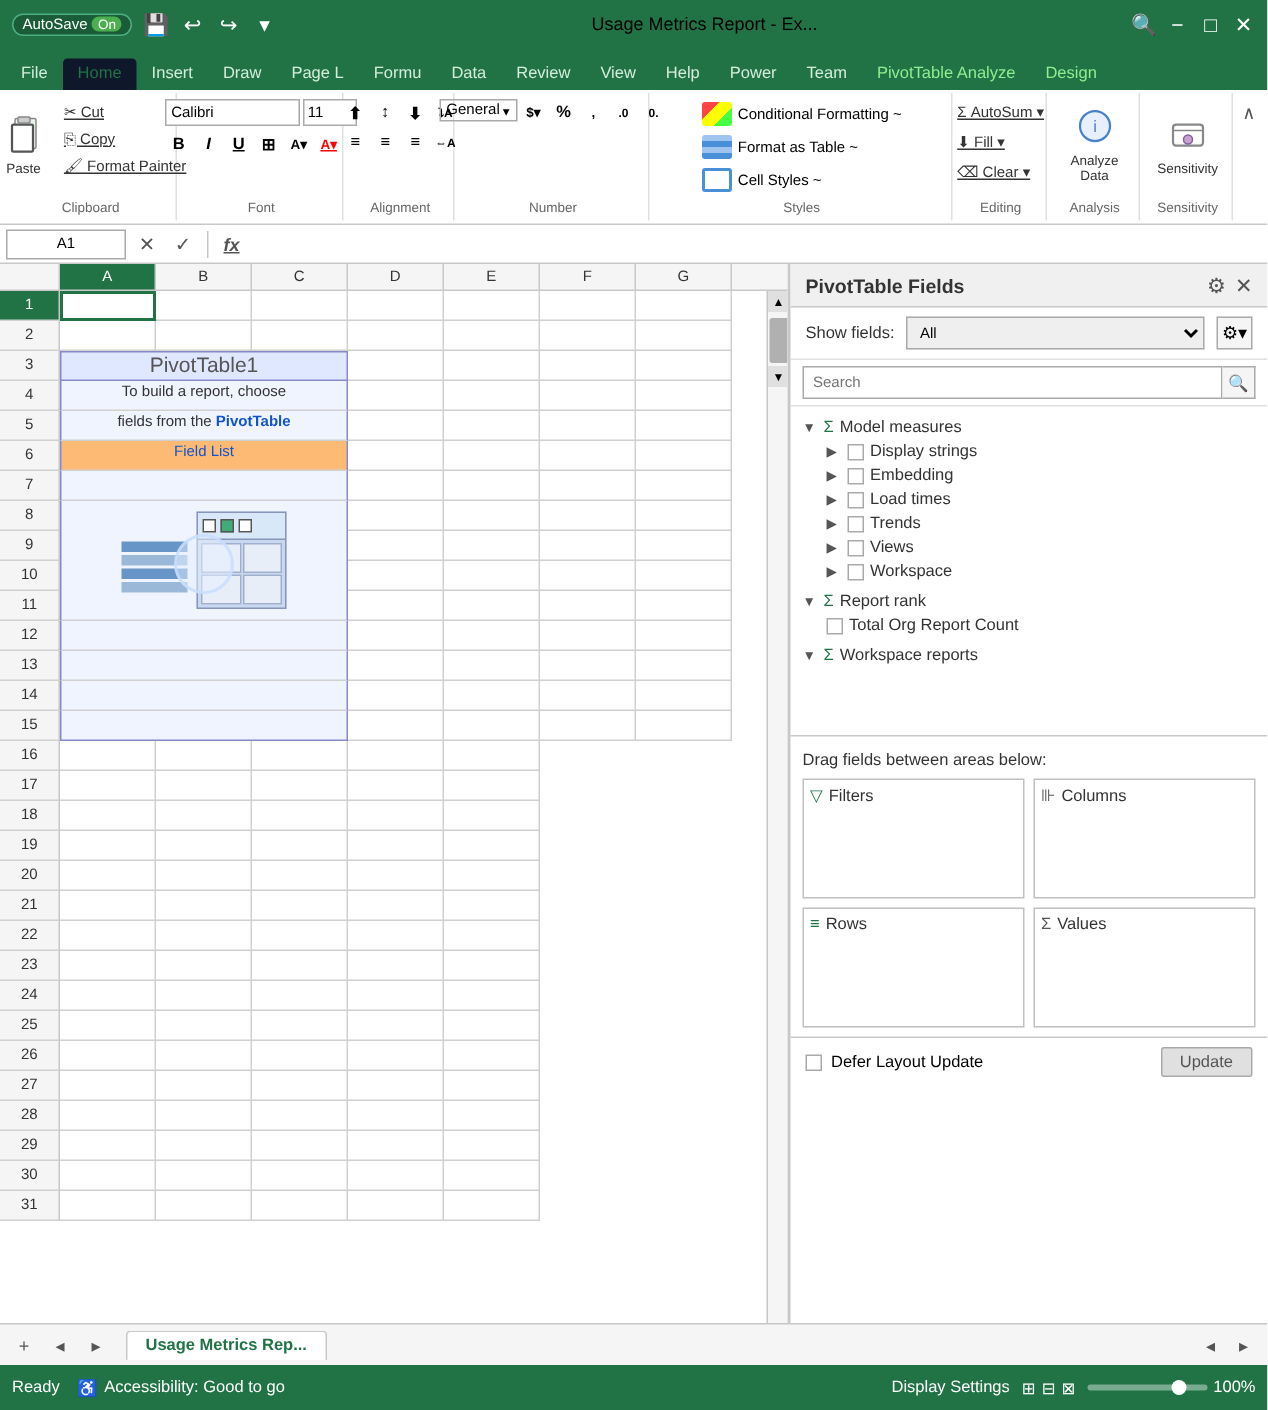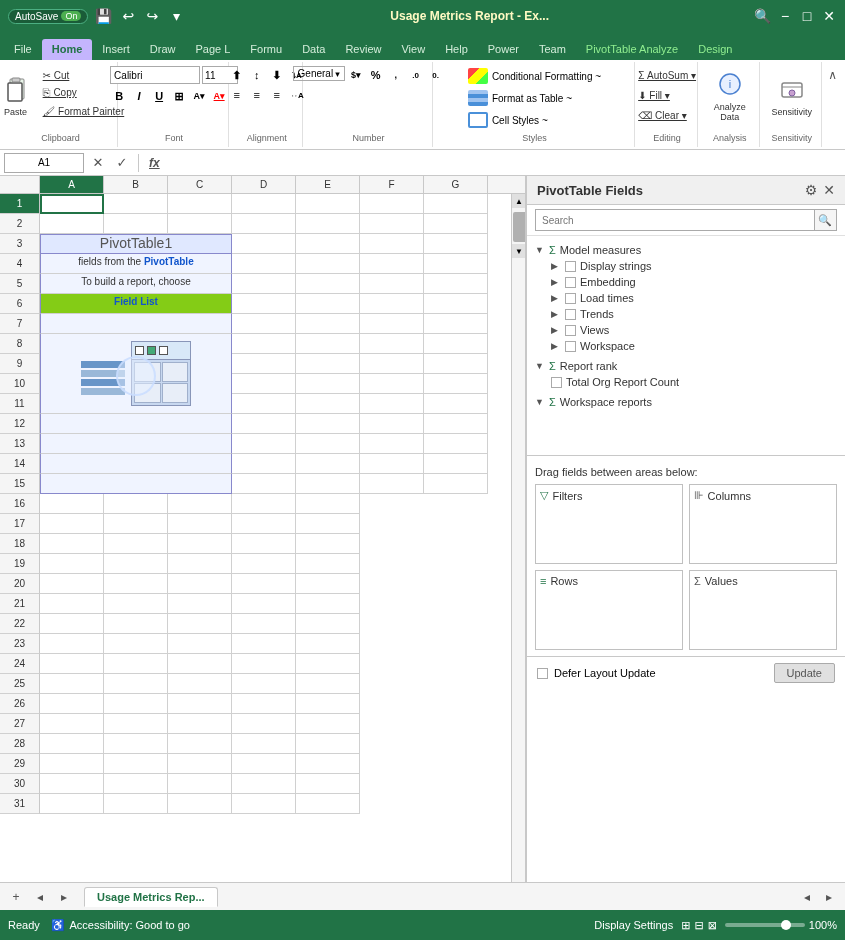--- a/index.html
+++ b/index.html
@@ -1,30 +1,30 @@
 <!DOCTYPE html>
 <html><head>
   <meta charset="utf-8">
   <style>
     * { box-sizing: border-box; margin: 0; padding: 0; }
     body { font-family: 'Segoe UI', Arial, sans-serif; font-size: 11px; background: #fff; width: 845px; height: 940px; overflow: hidden; }
     
     
     .title-bar { height: 32px; background: #217346; display: flex; align-items: center; justify-content: space-between; padding: 0 8px; color: white; }
     .title-bar-left { display: flex; align-items: center; gap: 8px; font-size: 11px; }
-    .title-bar-center { font-size: 12px; font-weight: bold; color: #fef9c3; flex: 1; text-align: center; }
+    .title-bar-center { font-size: 12px; font-weight: normal; color: #000000; flex: 1; text-align: center; }
     .title-bar-right { display: flex; align-items: center; gap: 6px; }
     .title-btn { width: 16px; height: 16px; display: flex; align-items: center; justify-content: center; color: white; font-size: 14px; cursor: pointer; }
     .autosave-toggle { background: #1a5c38; border: 1px solid #4caf82; border-radius: 10px; padding: 1px 6px; font-size: 10px; color: white; display: flex; align-items: flex-start; gap: 3px; }
     .toggle-on { background: #4caf50; border-radius: 8px; padding: 0 4px; font-size: 9px; }
     
     
     .ribbon-tabs { height: 28px; background: #217346; display: flex; align-items: flex-end; padding-left: 4px; }
     .ribbon-tab { padding: 4px 10px 5px; font-size: 11px; color: #d4edda; cursor: pointer; border-radius: 3px 3px 0 0; }
-    .ribbon-tab.active { background: #c4b5fd; color: #217346; font-weight: 700; }
+    .ribbon-tab.active { background: #0f172a; color: #217346; font-weight: 400; }
     .ribbon-tab.green-tab { color: #90EE90; }
     
     
     .ribbon { height: 90px; background: #fff; border-bottom: 1px solid #c8c8c8; display: flex; align-items: stretch; padding: 2px 4px; gap: 2px; }
     .ribbon-group { display: flex; flex-direction: column; align-items: center; border-right: 1px solid #e0e0e0; padding: 2px 6px; min-width: 60px; position: relative; }
     .ribbon-group-label { font-size: 9px; color: #666; position: absolute; bottom: 4px; left: 0; right: 0; text-align: center; }
     .ribbon-group-content { display: flex; align-items: flex-start; gap: 2px; flex: 1; padding-top: 2px; }
     .ribbon-btn-large { display: flex; flex-direction: column; align-items: center; justify-content: center; width: 44px; height: 58px; cursor: pointer; border-radius: 3px; font-size: 9px; text-align: center; color: #333; gap: 2px; }
     .ribbon-btn-icon { width: 32px; height: 32px; display: flex; align-items: center; justify-content: center; }
     .ribbon-btn-small { height: 18px; display: flex; align-items: center; gap: 3px; cursor: pointer; border-radius: 2px; padding: 0 3px; font-size: 10px; color: #333; white-space: nowrap; text-decoration: underline; }
@@ -391,35 +391,35 @@
           <div class="grid-cell" style="width:192px; border:1px solid #8888cc; background:#e0e8ff; text-align:center; font-size:14px; color:#555;">
             <span>PivotTable1</span>
           </div>
           <div class="grid-cell"></div>
           <div class="grid-cell"></div>
           <div class="grid-cell"></div>
           <div class="grid-cell"></div>
         </div>
 
         <div class="grid-row">
+          <div class="grid-cell" style="width:192px; border-left:1px solid #8888cc; border-right:1px solid #8888cc; background:#f0f4ff; font-size:10px; color:#333; padding:2px 6px; text-align:center;">To build a report, choose</div>
+          <div class="grid-cell"></div>
+          <div class="grid-cell"></div>
+          <div class="grid-cell"></div>
+          <div class="grid-cell"></div>
+        </div>
+        <div class="grid-row">
           <div class="grid-cell" style="width:192px; border-left:1px solid #8888cc; border-right:1px solid #8888cc; background:#f0f4ff; font-size:10px; color:#333; padding:2px 6px; text-align:center;">fields from the <span style="color:#1155cc; font-weight:bold;">PivotTable</span></div>
           <div class="grid-cell"></div>
           <div class="grid-cell"></div>
           <div class="grid-cell"></div>
           <div class="grid-cell"></div>
         </div>
         <div class="grid-row">
-          <div class="grid-cell" style="width:192px; border-left:1px solid #8888cc; border-right:1px solid #8888cc; background:#f0f4ff; font-size:10px; color:#333; padding:2px 6px; text-align:center;">To build a report, choose</div>
-          <div class="grid-cell"></div>
-          <div class="grid-cell"></div>
-          <div class="grid-cell"></div>
-          <div class="grid-cell"></div>
-        </div>
-        <div class="grid-row">
-          <div class="grid-cell" style="width:192px; border-left:1px solid #8888cc; border-right:1px solid #8888cc; background:#84cc16; font-size:10px; color:#1155cc; font-weight:bold; padding:2px 6px; text-align:center;">Field List</div>
+          <div class="grid-cell" style="width:192px; border-left:1px solid #8888cc; border-right:1px solid #8888cc; background:#fdba74; font-size:10px; color:#1155cc; font-weight:normal; padding:2px 6px; text-align:center;">Field List</div>
           <div class="grid-cell"></div>
           <div class="grid-cell"></div>
           <div class="grid-cell"></div>
           <div class="grid-cell"></div>
         </div>
         <div class="grid-row">
           <div class="grid-cell" style="width:192px; border-left:1px solid #8888cc; border-right:1px solid #8888cc; background:#f0f4ff;"></div>
           <div class="grid-cell"></div>
           <div class="grid-cell"></div>
           <div class="grid-cell"></div>
@@ -635,20 +635,27 @@
   <div class="pivot-panel">
 
     <div class="pivot-panel-header">
       <span class="pivot-panel-title">PivotTable Fields</span>
       <div class="pivot-panel-controls">
         <div style="font-size:14px; cursor:pointer; color:#555;">⚙</div>
         <div style="font-size:14px; cursor:pointer; color:#555;">✕</div>
       </div>
     </div>
 
+    <div class="show-fields-row">
+      <span class="show-fields-label">Show fields:</span>
+      <select class="show-fields-select">
+        <option>All</option>
+      </select>
+      <div class="gear-btn">⚙▾</div>
+    </div>
 
     <div class="search-box">
       <input class="search-input" placeholder="Search" style="">
       <div class="search-icon">🔍</div>
     </div>
 
     <div class="fields-list">
 
       <div class="field-group">
         <div class="field-group-header">

